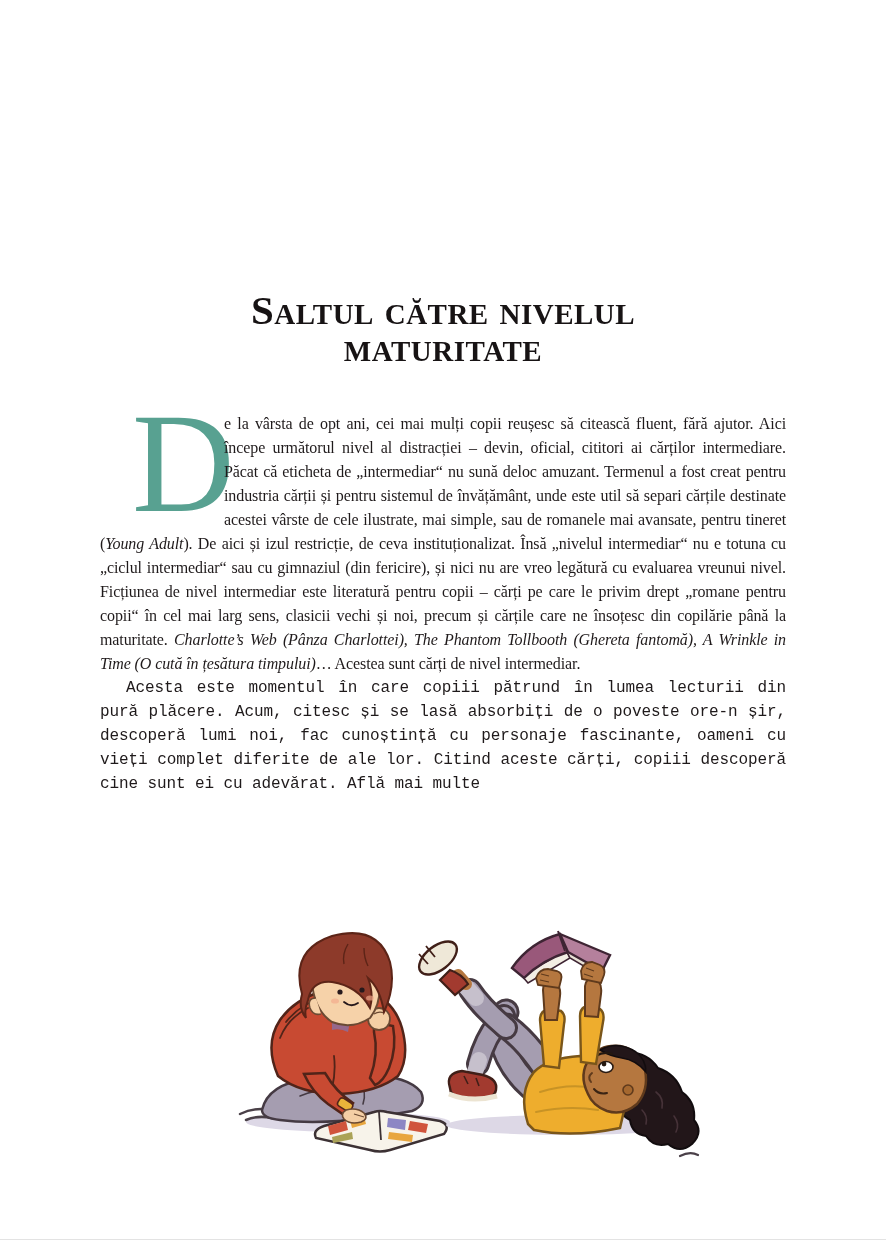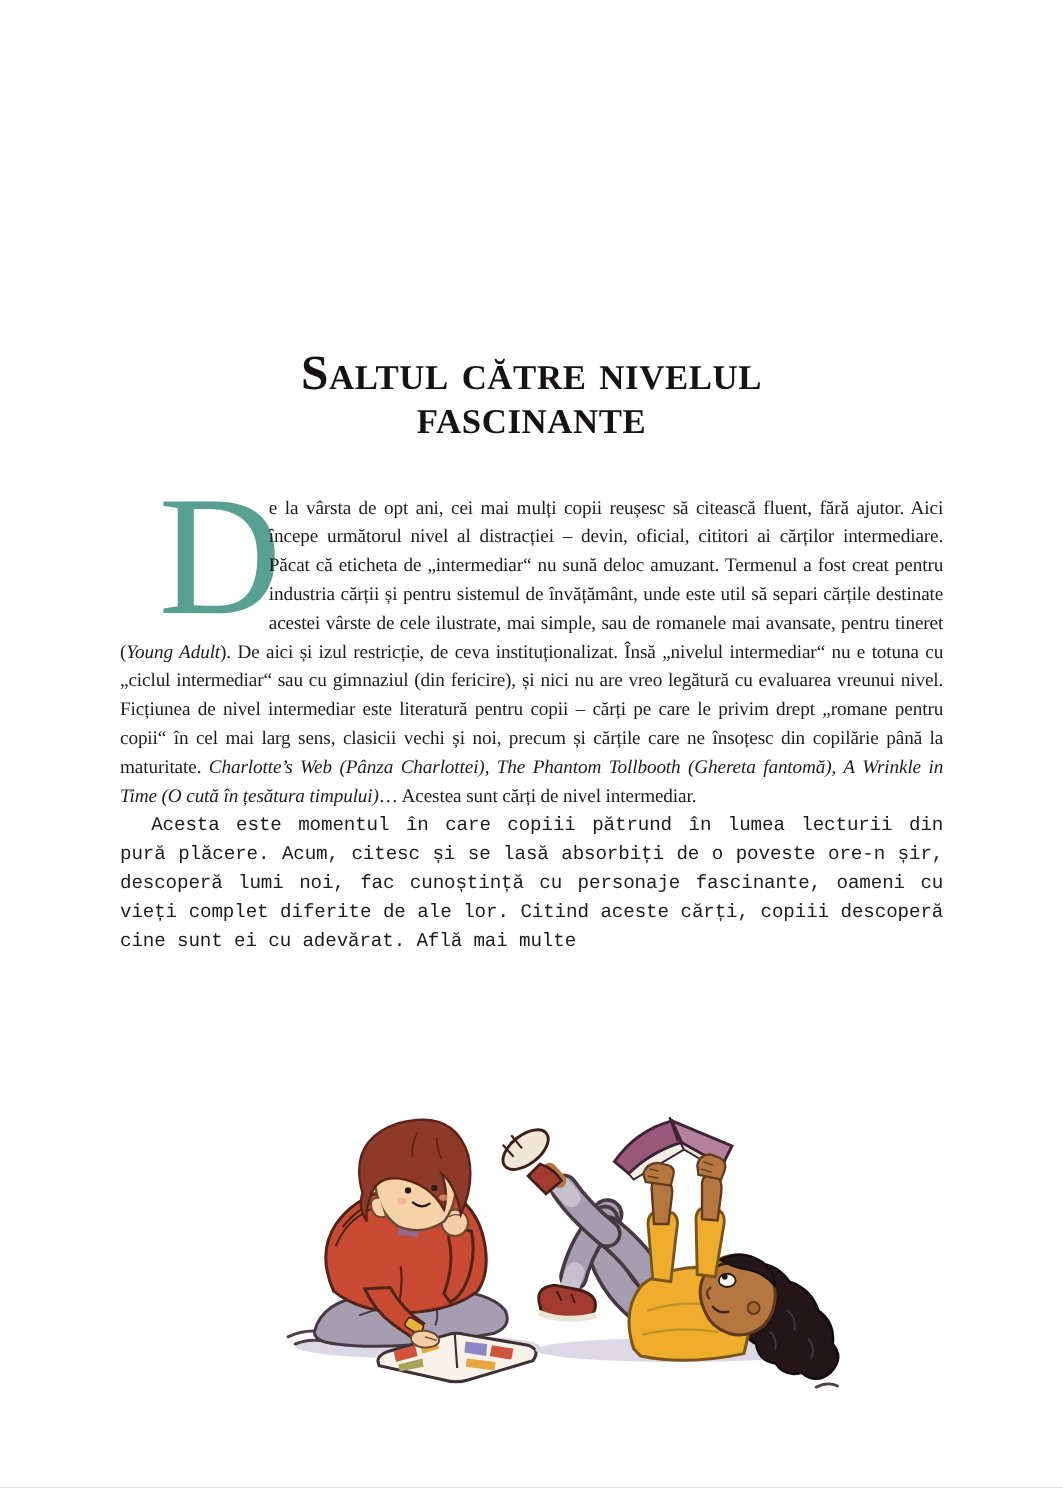--- a/index.html
+++ b/index.html
@@ -60,21 +60,21 @@
     background:#e3e3e3;
   }
 </style>
 </head>
 <body>
 
 <div class="page">
 
   <div class="chapter-title">
     <div>Saltul către nivelul</div>
-    <div>fascinante</div>
+    <div>maturitate</div>
   </div>
 
   <div class="dropcap" style="color: rgb(88, 161, 145);">D</div>
 
   <div class="body-text">
     <p class="p1"><span class="dropcap-spacer"></span><span>e la vârsta de opt ani, cei mai mulți copii reușesc să citească fluent, fără ajutor. Aici începe următorul nivel al distracției – devin, oficial, cititori ai cărților intermediare. Păcat că eticheta de „intermediar“ nu sună deloc amuzant. Termenul a fost creat pentru industria cărții și pentru sistemul de învățământ, unde este util să separi cărțile destinate acestei vârste de cele ilustrate, mai simple, sau de romanele mai avansate, pentru tineret (</span><span class="italic">Young Adult</span><span>). De aici și izul restricție, de ceva instituționalizat. Însă „nivelul intermediar“ nu e totuna cu „ciclul intermediar“ sau cu gimnaziul (din fericire), și nici nu are vreo legătură cu evaluarea vreunui nivel. Ficțiunea de nivel intermediar este literatură pentru copii – cărți pe care le privim drept „romane pentru copii“ în cel mai larg sens, clasicii vechi și noi, precum și cărțile care ne însoțesc din copilărie până la maturitate. </span><span class="italic">Charlotte’s Web (Pânza Charlottei), The Phantom Tollbooth (Ghereta fantomă), A Wrinkle in Time (O cută în țesătura timpului)</span><span>… Acestea sunt cărți de nivel intermediar.</span></p>
     <p class="p2">Acesta este momentul în care copiii pătrund în lumea lecturii din pură plăcere. Acum, citesc și se lasă absorbiți de o poveste ore-n șir, descoperă lumi noi, fac cunoștință cu personaje fascinante, oameni cu vieți complet diferite de ale lor. Citind aceste cărți, copiii descoperă cine sunt ei cu adevărat. Află mai multe</p>
   </div>
 
   <svg class="illustration" viewBox="0 0 472 242" xmlns="http://www.w3.org/2000/svg">

